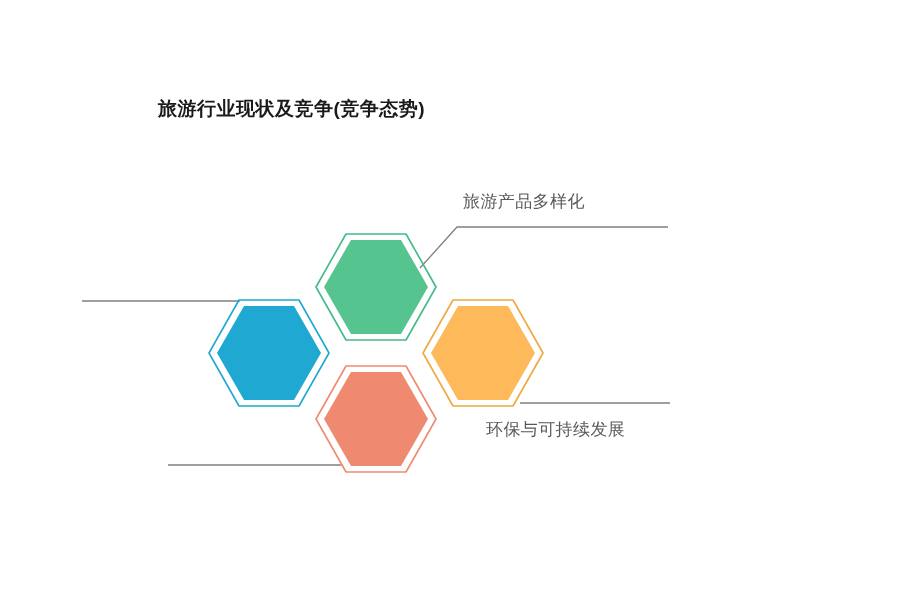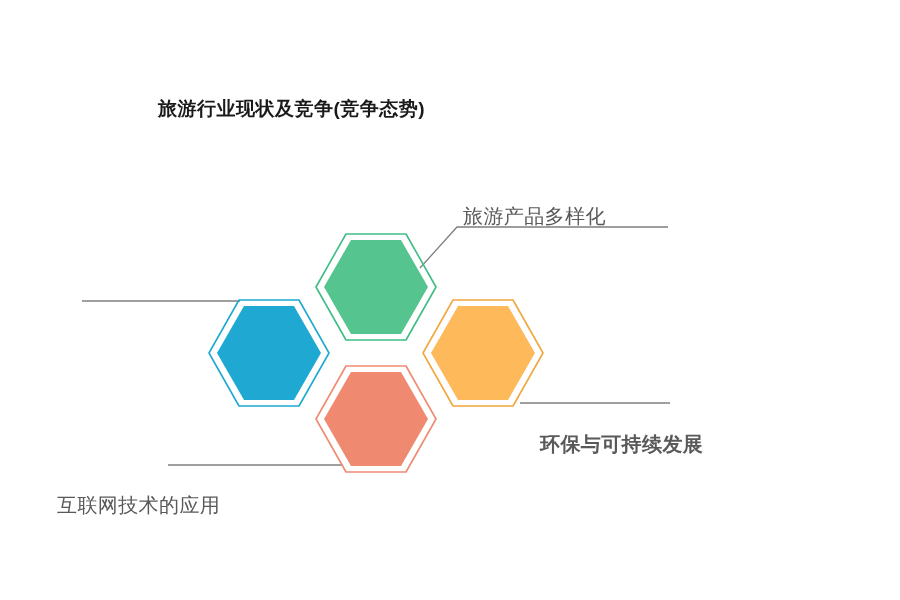--- a/index.html
+++ b/index.html
@@ -31,29 +31,28 @@
   }
   #diagram-svg {
     position: absolute;
     left: 0;
     top: 0;
     width: 900px;
     height: 600px;
   }
   .node-label {
     position: absolute;
-    font-size: 20px;
+    font-size: 17px;
     color: #595959;
     white-space: nowrap;
     letter-spacing: 0.4px;
-    margin-top: 13px;
   }
   #label-market      { left: 57px;  top: 262px; }
   #label-product     { left: 463px; top: 190px; }
-  #label-eco         { left: 540px; top: 418px; font-weight: bold; }
+  #label-eco         { left: 486px; top: 418px; }
   #label-internet    { left: 57px;  top: 479px; }
 
   
   #logo {
     position: absolute;
     left: 762px;
     top: 536px;
     width: 128px;
     height: 58px;
   }
@@ -122,16 +121,15 @@
       <polygon points="316,419 346,366 406,366 436,419 406,472 346,472" fill="none" stroke="#ef8a71" stroke-width="1.6" stroke-linejoin="round"></polygon>
       <polygon points="324,419 351,372 401,372 428,419 401,466 351,466" fill="#ef8a71" stroke="none"></polygon>
     </g>
   </svg>
 
 
   <div class="node-label" id="label-product">旅游产品多样化</div>
 
   <div class="node-label" id="label-eco">环保与可持续发展</div>
 
-  <div class="node-label" id="label-internet">互联网技术的应用</div>
 
 
 </div>
 
 </body></html>

